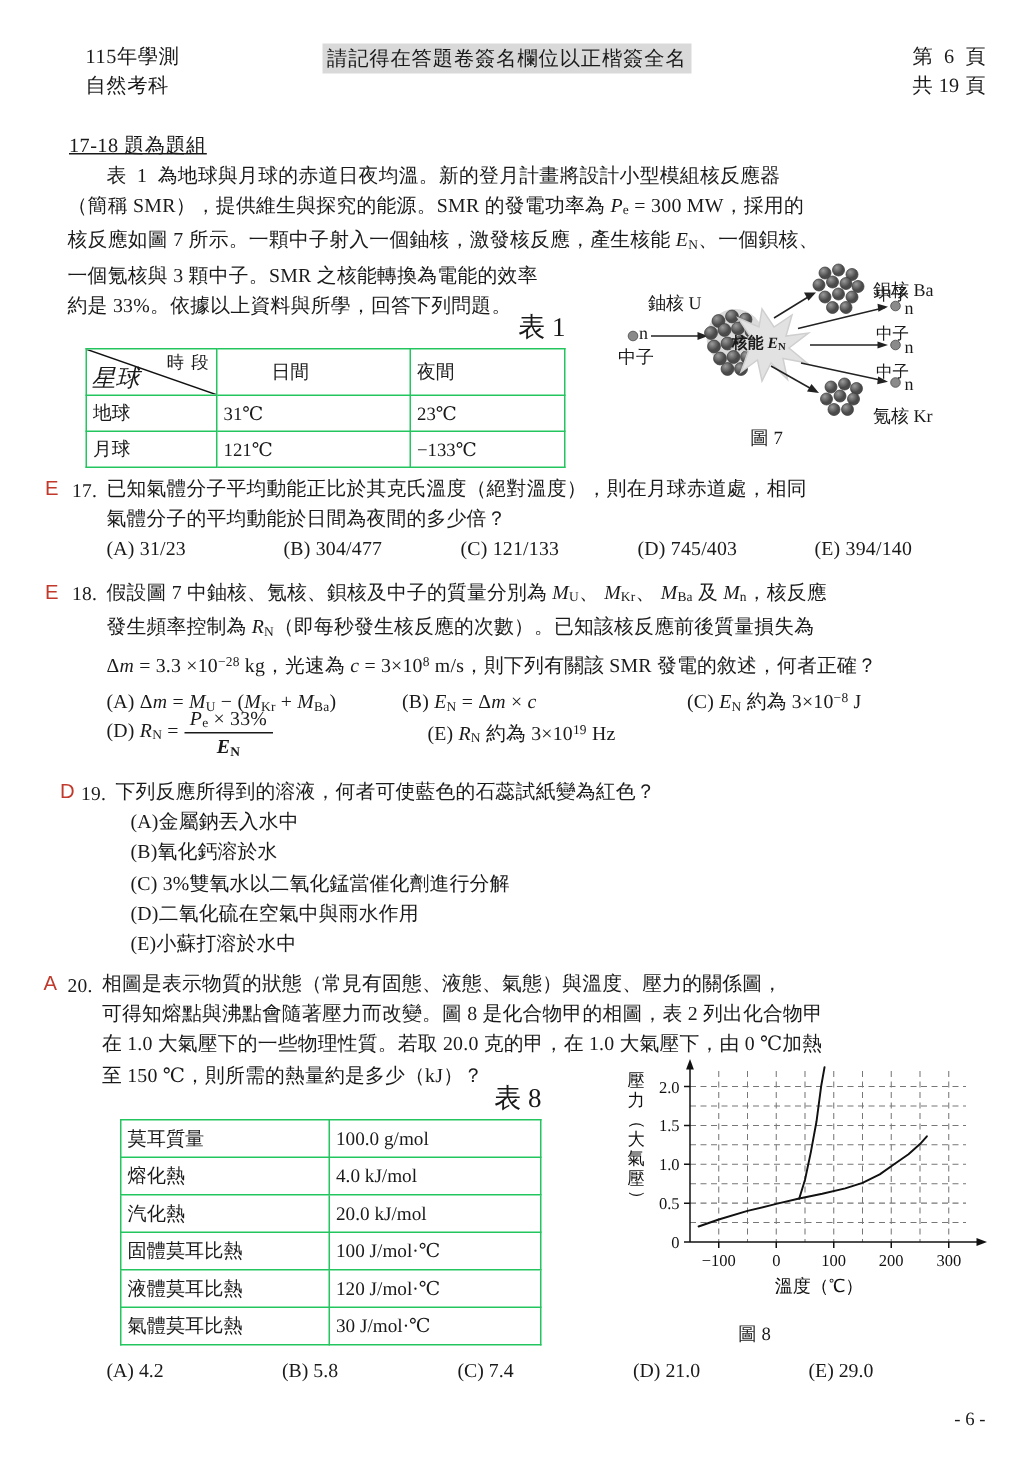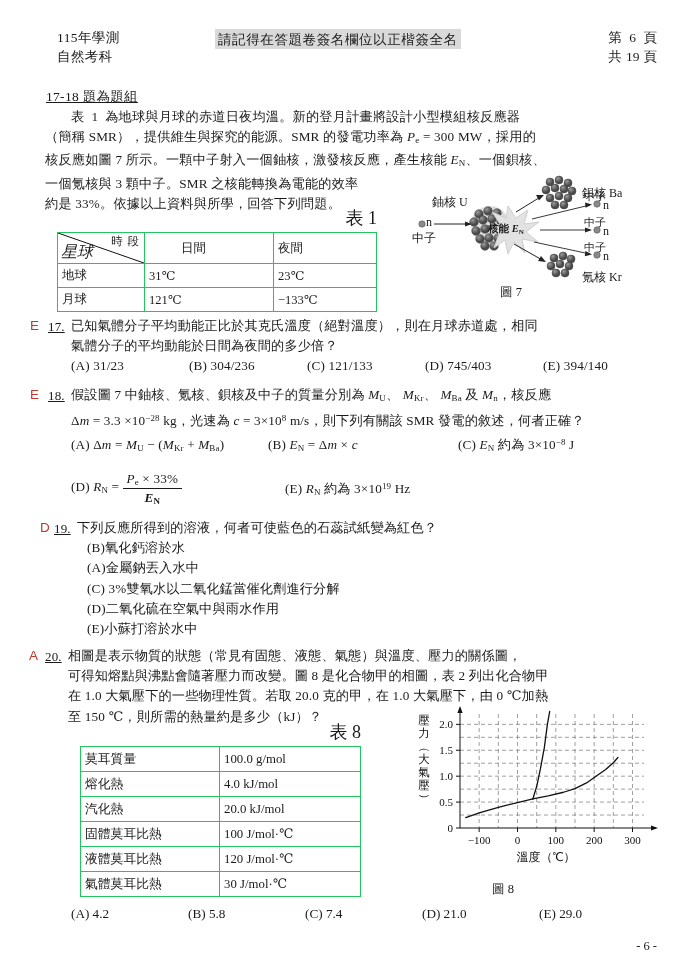--- a/index.html
+++ b/index.html
@@ -106,21 +106,21 @@
   .lbl { position: absolute; font-size: 12px; white-space: nowrap; }
 
   
   .q { position: absolute; font-size: 13.2px; line-height: 20.2px; letter-spacing: .15px;}
   .ansletter {
     position: absolute;
     color: #c0392b;
     font-size: 13.5px;
     font-family: "Liberation Sans", sans-serif;
   }
-  .qnum { position: absolute; font-size: 13px; text-decoration: underline; }
+  .qnum { position: absolute; font-size: 13px; }
   .qbody { position: absolute; }
   .qbody .ln { display: block; white-space: nowrap; }
   .opts { white-space: nowrap; }
 
   
   .tbl2-wrap { position: absolute; left: 80px; top: 720px; }
   .t2 td { height: 20px; font-size: 12.8px; }
   .t2 .c1 { width: 130px; }
   .t2 .c2 { width: 132px; }
 
@@ -297,30 +297,31 @@
     <span class="cap">圖 7</span>
   </div>
 
   <div class="q" style="left:0; top:316px; width:685px;">
     <span class="ansletter" style="left:30px; top:0;">E</span>
     <span class="qnum" style="left:48px; top:1px;">17.</span>
     <span class="qbody" style="left:71px; top:0; width:600px;">
       <span class="ln">已知氣體分子平均動能正比於其克氏溫度（絕對溫度），則在月球赤道處，相同</span>
       <span class="ln">氣體分子的平均動能於日間為夜間的多少倍？</span>
       <span class="ln opts">
-        <span style="display:inline-block;width:118px">(A) 31/23</span><span style="display:inline-block;width:118px">(B) 304/236</span><span style="display:inline-block;width:118px">(C) 121/133</span><span style="display:inline-block;width:118px">(D) 745/403</span><span>(E) 394/140</span>
+        <span style="display:inline-block;width:118px">(A) 31/23</span><span style="display:inline-block;width:118px">(B) 304/477</span><span style="display:inline-block;width:118px">(C) 121/133</span><span style="display:inline-block;width:118px">(D) 745/403</span><span>(E) 394/140</span>
       </span>
     </span>
   </div>
 
   <div class="q" style="left:0; top:385px; width:685px;">
     <span class="ansletter" style="left:30px; top:0;">E</span>
     <span class="qnum" style="left:48px; top:1px;">18.</span>
     <span class="qbody" style="left:71px; top:0; width:610px;">
       <span class="ln">假設圖&nbsp;7&nbsp;中鈾核、氪核、鋇核及中子的質量分別為&nbsp;<i class="v">M</i><sub class="s">U</sub>、&nbsp;<i class="v">M</i><sub class="s">Kr</sub>、&nbsp;<i class="v">M</i><sub class="s">Ba</sub>&nbsp;及&nbsp;<i class="v">M</i><sub class="s">n</sub>，核反應</span>
+      <span class="ln">發生頻率控制為&nbsp;<i class="v">R</i><sub class="s">N</sub>（即每秒發生核反應的次數）。已知該核反應前後質量損失為</span>
       <span class="ln">Δ<i class="v">m</i>&nbsp;=&nbsp;3.3&nbsp;×10<sup class="s">−28</sup>&nbsp;kg，光速為&nbsp;<i class="v">c</i>&nbsp;=&nbsp;3×10<sup class="s">8</sup>&nbsp;m/s，則下列有關該&nbsp;SMR&nbsp;發電的敘述，何者正確？</span>
       <span class="ln" style="margin-top:1px">
         <span style="display:inline-block;width:197px">(A)&nbsp;Δ<i class="v">m</i>&nbsp;=&nbsp;<i class="v">M</i><sub class="s">U</sub>&nbsp;−&nbsp;(<i class="v">M</i><sub class="s">Kr</sub>&nbsp;+&nbsp;<i class="v">M</i><sub class="s">Ba</sub>)</span><span style="display:inline-block;width:190px">(B)&nbsp;<i class="v">E</i><sub class="s">N</sub>&nbsp;=&nbsp;Δ<i class="v">m</i>&nbsp;×&nbsp;<i class="v">c</i></span><span>(C)&nbsp;<i class="v">E</i><sub class="s">N</sub>&nbsp;約為&nbsp;3×10<sup class="s">−8</sup>&nbsp;J</span>
       </span>
     </span>
 
     <span style="position:absolute; left:71px; top:86px; font-size:13.2px; white-space:nowrap;">
       <span style="display:inline-flex; align-items:center; vertical-align:middle;">
         <span>(D)&nbsp;<i class="v">R</i><sub class="s">N</sub>&nbsp;=&nbsp;</span>
         <span style="display:inline-block; text-align:center; vertical-align:middle; line-height:1.15;">
@@ -331,22 +332,22 @@
       <span style="display:inline-block; width:96px;"></span>
       <span style="vertical-align:middle;">(E)&nbsp;<i class="v">R</i><sub class="s">N</sub>&nbsp;約為&nbsp;3×10<sup class="s">19</sup>&nbsp;Hz</span>
     </span>
   </div>
 
   <div class="q" style="left:0; top:518px; width:685px;">
     <span class="ansletter" style="left:40px; top:0;">D</span>
     <span class="qnum" style="left:54px; top:1px;">19.</span>
     <span class="qbody" style="left:77px; top:0; width:590px;">
       <span class="ln">下列反應所得到的溶液，何者可使藍色的石蕊試紙變為紅色？</span>
+      <span class="ln" style="padding-left:10px">(A)金屬鈉丟入水中</span>
       <span class="ln" style="padding-left:10px">(B)氧化鈣溶於水</span>
-      <span class="ln" style="padding-left:10px">(A)金屬鈉丟入水中</span>
       <span class="ln" style="padding-left:10px">(C) 3%雙氧水以二氧化錳當催化劑進行分解</span>
       <span class="ln" style="padding-left:10px">(D)二氧化硫在空氣中與雨水作用</span>
       <span class="ln" style="padding-left:10px">(E)小蘇打溶於水中</span>
     </span>
   </div>
 
   <div class="q" style="left:0; top:646px; width:685px;">
     <span class="ansletter" style="left:29px; top:0;">A</span>
     <span class="qnum" style="left:45px; top:1px;">20.</span>
     <span class="qbody" style="left:68px; top:0; width:610px;">

